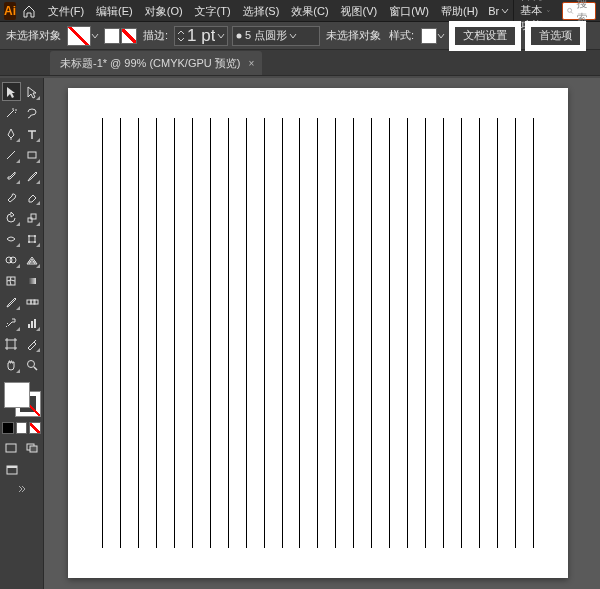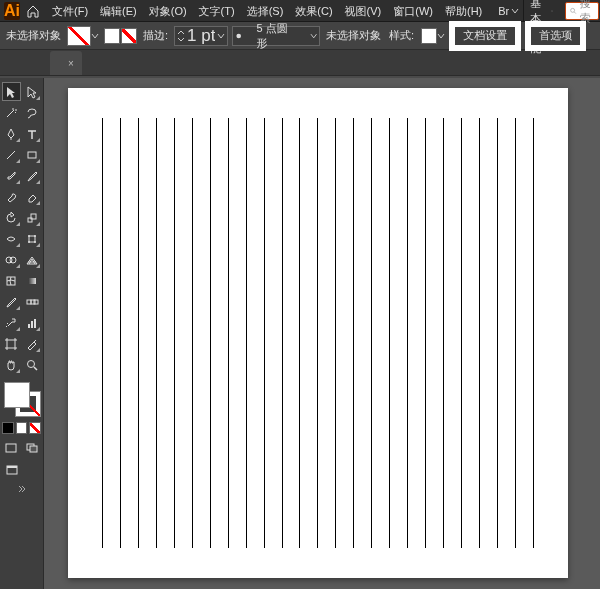--- a/index.html
+++ b/index.html
@@ -19,42 +19,41 @@
     align-items: center;
     padding: 0 4px;
     border-bottom: 1px solid #1a1a1a;
     box-sizing: border-box;
   }
   .logo {
     width: 22px; height: 18px;
     background: #3a1700;
     color: #ff8a00;
     font-weight: bold;
-    font-size: 16px;
+    font-size: 12px;
     display: flex;
     align-items: center;
     justify-content: center;
     margin-right: 6px;
     border-radius: 2px;
   }
   .home-icon {
     width: 18px; height: 18px;
     display: flex; align-items: center; justify-content: center;
     margin-right: 6px;
   }
   .menubar .menu-item {
     padding: 0 6px;
     line-height: 22px;
     white-space: nowrap;
     cursor: default;
   }
   .menubar .ws-drop {
     display: flex; align-items: center;
     padding: 0 4px;
-    margin-left: 6px;
   }
   .menubar .ws-drop svg { margin-left: 2px; }
   .menubar .spacer { flex: 1; }
   .workspace-switch {
     display: flex; align-items: center;
     padding: 0 6px;
     border-left: 1px solid #1a1a1a;
     height: 100%;
   }
   .search-box {
@@ -364,21 +363,21 @@
     <svg class="chev" viewBox="0 0 8 8">
         <path d="M1 2 L4 6 L7 2" fill="none" stroke="#ccc"></path>
       </svg>
   </span>
 
 
   <span class="field" style="width:82px;">
     <svg width="8" height="8" viewBox="0 0 8 8">
         <circle cx="4" cy="4" r="2.5" fill="#ddd"></circle>
       </svg>
-    <span style="margin:0 14px">5 点圆形</span>
+    <span style="margin:0 2px">5 点圆形</span>
     <svg class="chev" viewBox="0 0 8 8">
         <path d="M1 2 L4 6 L7 2" fill="none" stroke="#ccc"></path>
       </svg>
   </span>
 
   <span class="cb-label">未选择对象</span>
 
   <span class="cb-label">样式:</span>
   <span class="swatch-group">
     <span class="small-swatch sw-white"></span>
@@ -386,20 +385,21 @@
         <path d="M1 2 L4 6 L7 2" fill="none" stroke="#ccc"></path>
       </svg>
   </span>
 
   <span class="txt-btn">文档设置</span>
   <span class="txt-btn">首选项</span>
 </div>
 
 <div class="tabstrip">
   <div class="doc-tab">
+    <span>未标题-1* @ 99% (CMYK/GPU 预览)</span>
     <span class="close">×</span>
   </div>
 </div>
 
 <div class="main">
 
   <div class="toolbox">
 
     <div class="tool-row">
       <div class="tool sel">

